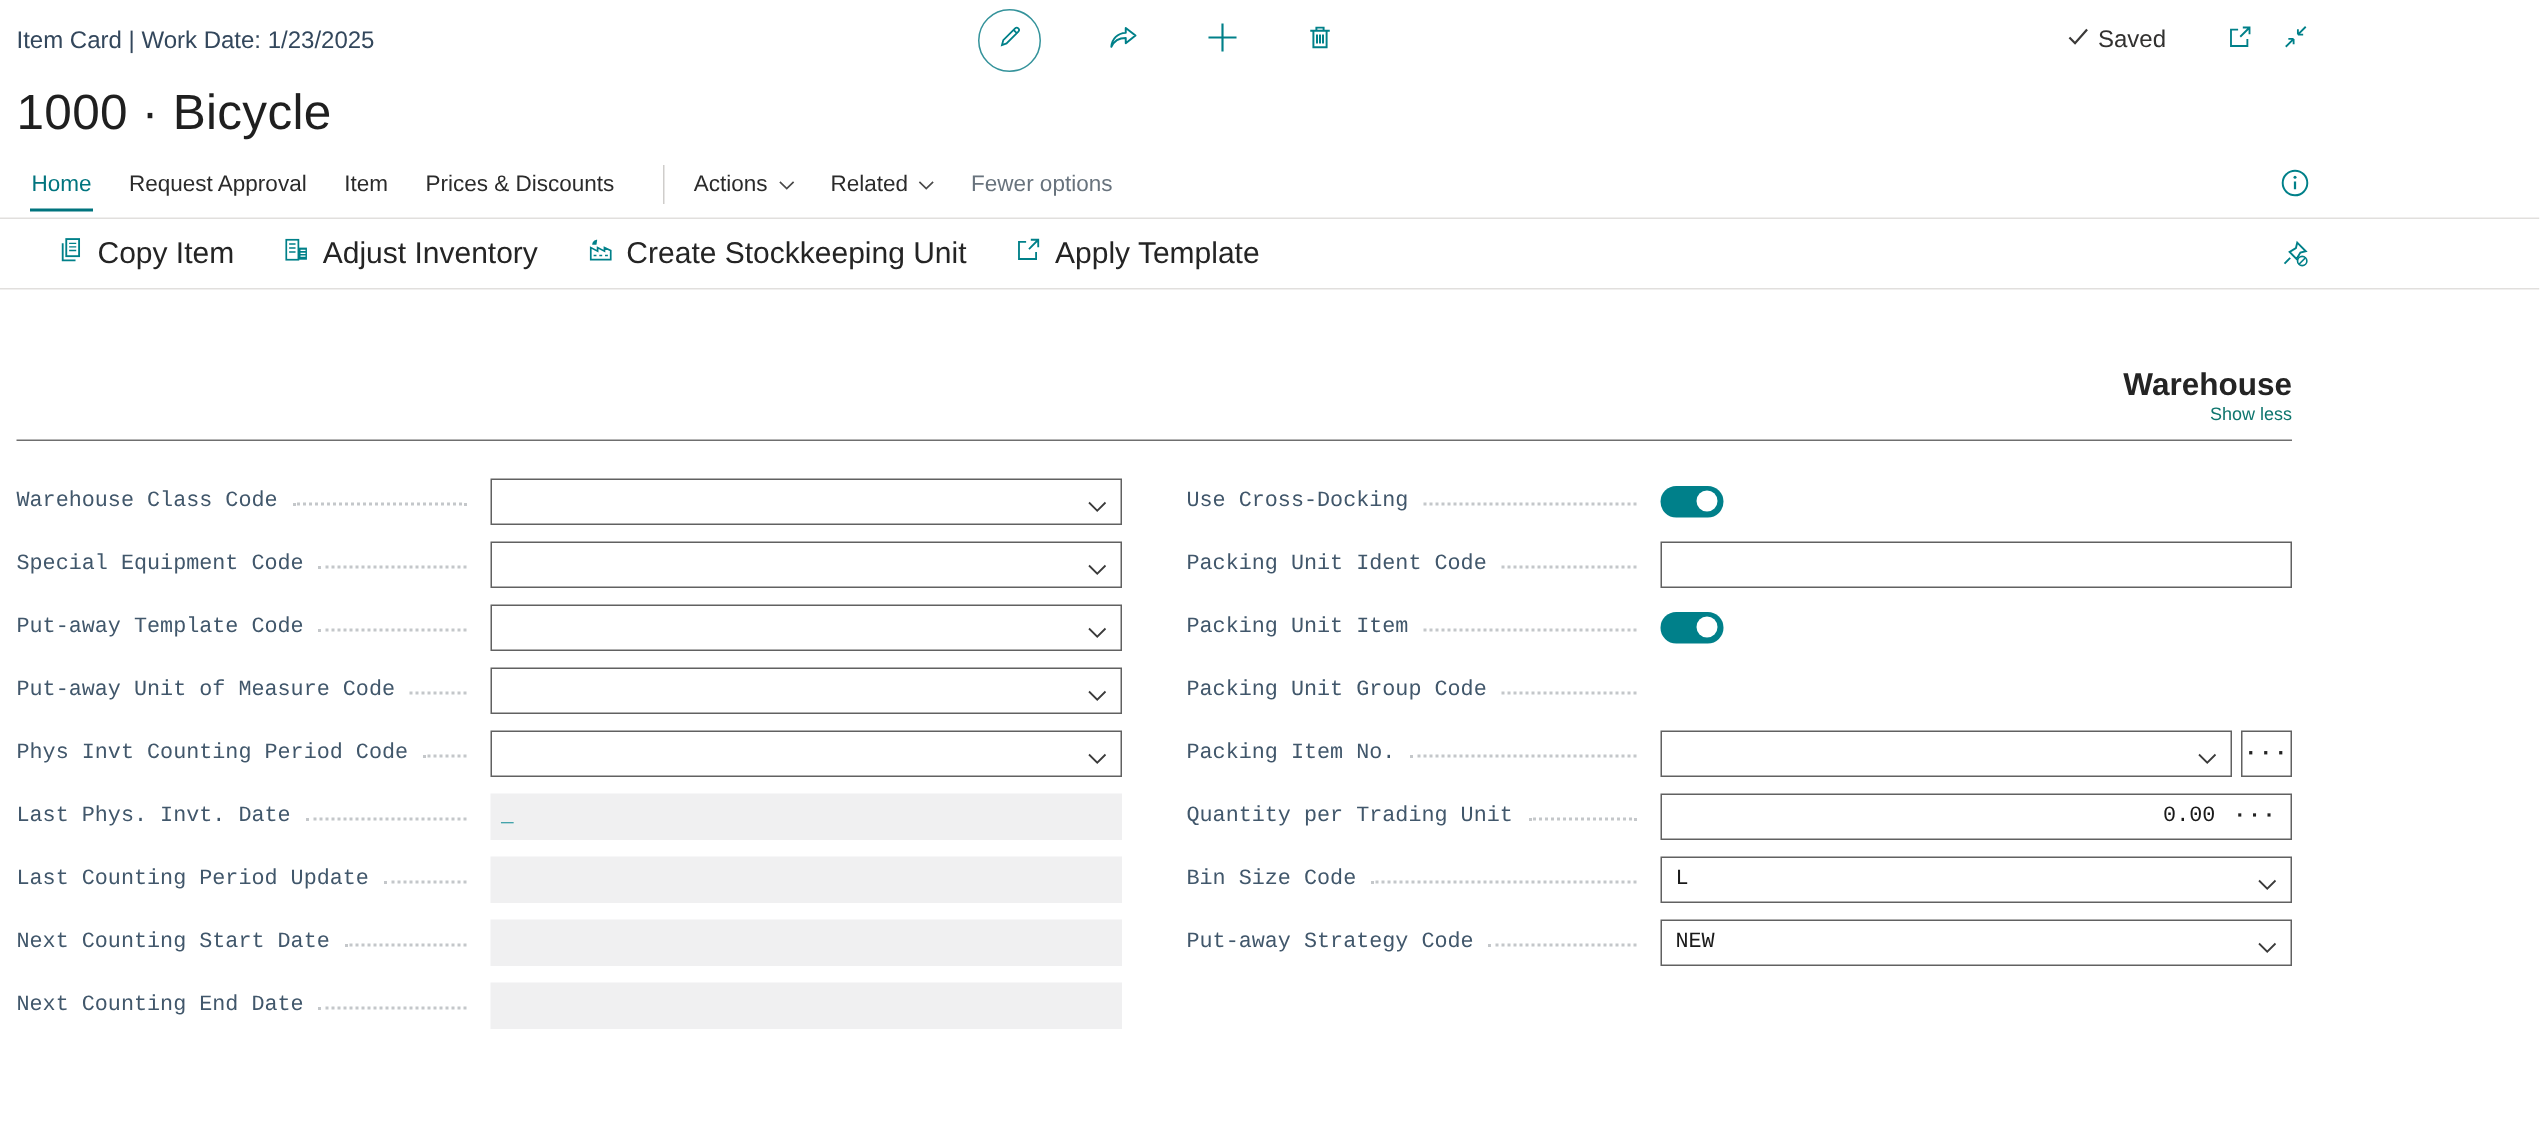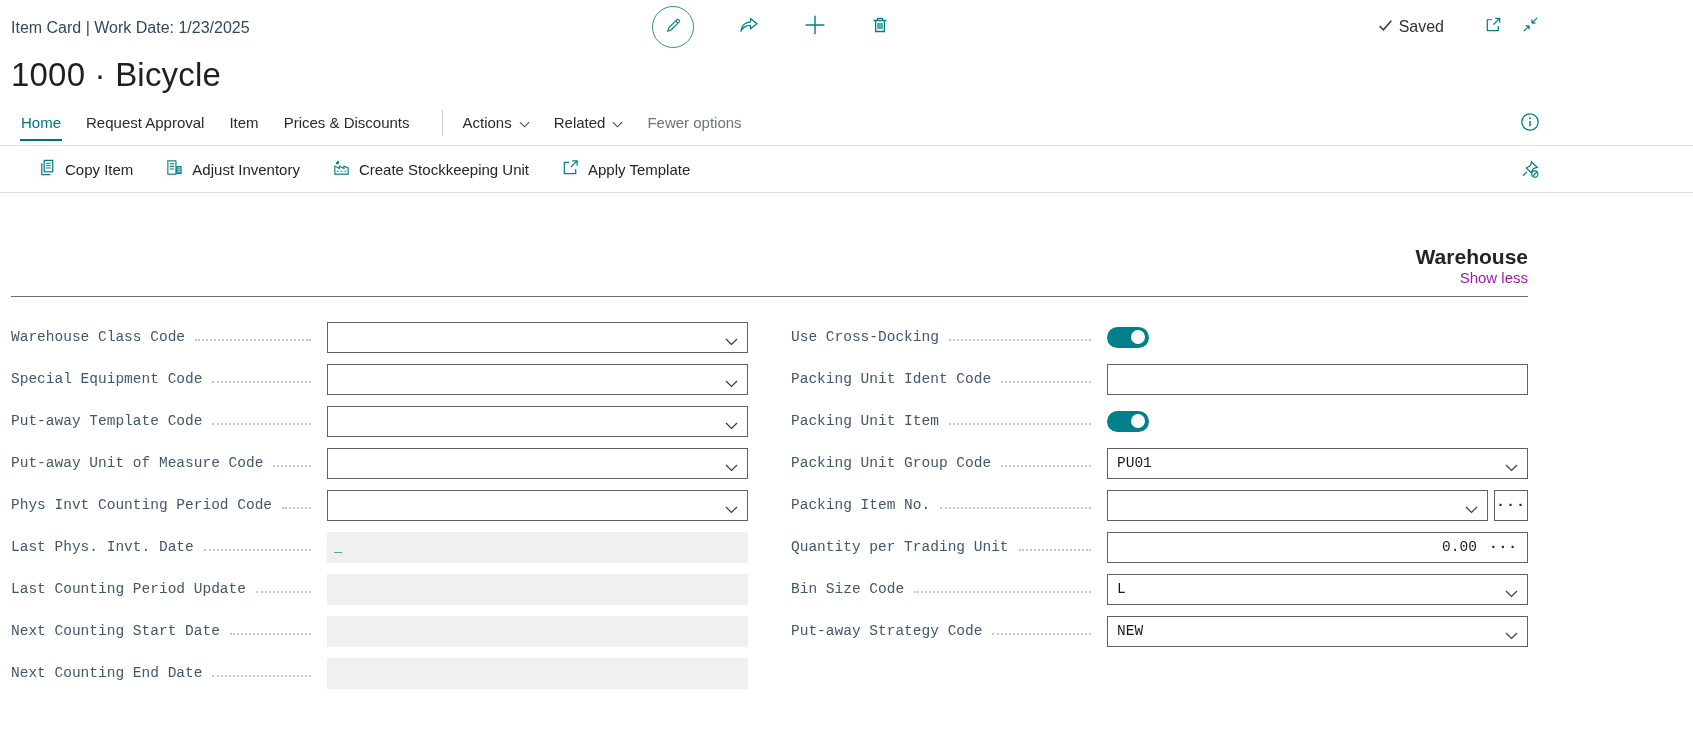--- a/index.html
+++ b/index.html
@@ -23,28 +23,28 @@
   .menubar { position:relative; display:flex; align-items:center; height:46px; padding-left:20px; margin-top:6px; border-bottom:1px solid #e1dfdd; font-size:15px; }
   .menu-item { color:#2b2b2b; margin-right:23px; padding:10px 1px; cursor:pointer; white-space:nowrap; }
   .menu-item.active { color:#00747e; border-bottom:2.5px solid #00747e; padding-bottom:7.5px; }
   .menu-divider { width:1px; height:26px; background:#cfcdcb; margin:0 20px 0 8px; }
   .menu-drop { display:flex; align-items:center; gap:7px; color:#2b2b2b; margin-right:24px; cursor:pointer; white-space:nowrap; }
   .menu-fewer { color:#68737d; cursor:pointer; white-space:nowrap; }
   .menubar-info { position:absolute; right:153px; top:12px; }
 
   
   .actionbar { position:relative; display:flex; align-items:center; height:47px; padding-left:38px; border-bottom:1px solid #e1dfdd; }
-  .action-item { display:flex; align-items:center; gap:8px; margin-right:32px; font-size:15px; color:#242424; cursor:pointer; white-space:nowrap; }
+  .action-item { display:flex; align-items:center; gap:8px; margin-right:32px; font-size:20px; color:#242424; cursor:pointer; white-space:nowrap; }
   .actionbar-pin { position:absolute; right:153px; top:13px; }
 
   
   .shell { padding-left:11px; padding-right:165px; }
   .section-header { margin-top:52px; display:flex; justify-content:space-between; align-items:flex-end; border-bottom:1px solid #6f6f6f; padding-bottom:8px;flex-direction:column; }
   .section-title { font-size:21px; font-weight:700; color:#242424; }
-  .show-less { font-size:15px; color:#a21caf; cursor:pointer; padding-bottom:2px; }
+  .show-less { font-size:12px; color:#0f766e; cursor:pointer; padding-bottom:2px; }
 
   
   .form { display:flex; justify-content:space-between; margin-top:19px; }
   .col { width:737px;font-family:Liberation Mono, monospace; }
   .frow { display:flex; align-items:center; height:42px; }
   .flabel { flex:0 0 316px; display:flex; align-items:baseline; padding-right:14px; font-size:14.5px; color:#41576b; }
   .flabel .lt { white-space:nowrap; }
   .leader { flex:1; min-width:8px; border-bottom:2px dotted #c4c7ca; margin:0 2px 4px 10px; }
   .ctrl { flex:1; height:31px; position:relative; display:flex; align-items:center; }
   .box { flex:1; height:31px; border:1px solid #616161; background:#fff; display:flex; align-items:center; padding:0 9px; font-size:14.5px; color:#1a1a1a; position:relative; cursor:text; }
@@ -382,28 +382,20 @@
                 <div class="knob"></div>
               </div>
             </div>
         </div>
 
         <div class="frow">
           <div class="flabel">
               <span class="lt">Packing Unit Group Code</span>
               <span class="leader"></span>
             </div>
-          <div class="ctrl">
-              <div class="box">
-                <span>PU01</span>
-                <span class="chev"><svg viewBox="0 0 13 8" width="13" height="8">
-                    <path d="M1 1 L6.5 6.5 L12 1" fill="none" stroke="#3b3b3b" stroke-width="1.2"></path>
-                  </svg></span>
-              </div>
-            </div>
         </div>
 
         <div class="frow">
           <div class="flabel">
               <span class="lt">Packing Item No.</span>
               <span class="leader"></span>
             </div>
           <div class="ctrl">
             <div class="box">
                 <span></span>

